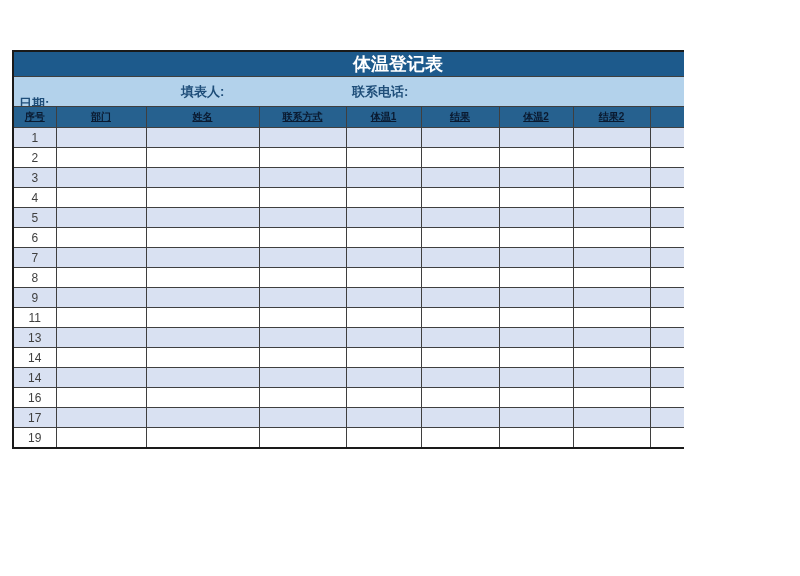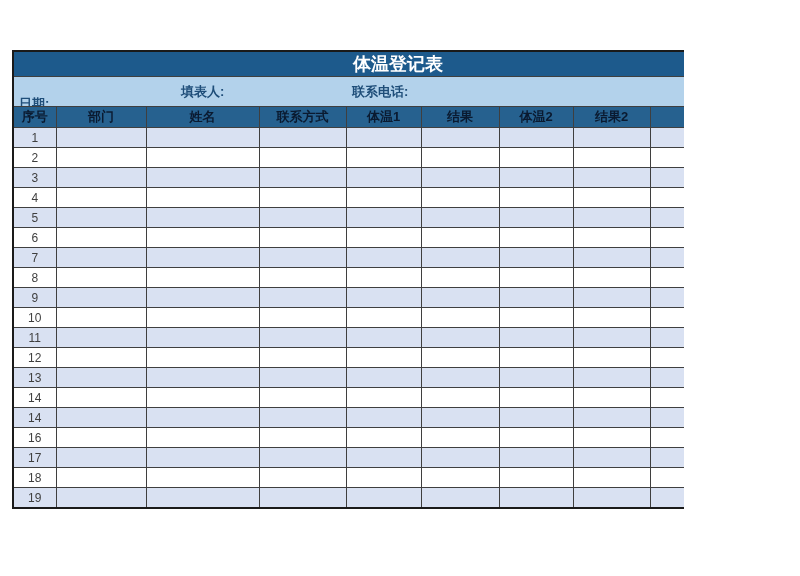--- a/index.html
+++ b/index.html
@@ -54,23 +54,24 @@
     font-weight: bold;
     font-size: 13px;
   }
   .lbl-date   { left: 5px; margin-top: 12px; }
   .lbl-filler { left: 167px; }
   .lbl-phone  { left: 338px; }
   .temp-table th {
     background: var(--header-bg, #26618f);
     color: var(--header-text, #0a1a30);
     font-weight: bold;
-    font-size: 13px;
+    font-size: 10px;
     height: 20px;
     text-align: center;
+    text-decoration: underline;
   }
   .temp-table tbody td {
     height: 19px;
     font-size: 12px;
     text-align: center;
   }
   .temp-table tbody tr:nth-child(odd)  { background: var(--stripe-bg, #d9e1f2); }
   .temp-table tbody tr:nth-child(even) { background: var(--row-bg, #ffffff); }
   .temp-table tbody td.num { color: var(--number-text, #3f3f3f); }
   
@@ -217,53 +218,31 @@
           <td></td>
           <td></td>
           <td></td>
           <td></td>
           <td></td>
           <td></td>
           <td></td>
           <td></td>
         </tr>
         <tr>
-          <td class="num">10</td>
-          <td></td>
-          <td></td>
-          <td></td>
-          <td></td>
-          <td></td>
-          <td></td>
-          <td></td>
-          <td></td>
-        </tr>
-        <tr>
           <td class="num">11</td>
           <td></td>
           <td></td>
           <td></td>
           <td></td>
           <td></td>
           <td></td>
           <td></td>
           <td></td>
         </tr>
         <tr>
-          <td class="num">12</td>
-          <td></td>
-          <td></td>
-          <td></td>
-          <td></td>
-          <td></td>
-          <td></td>
-          <td></td>
-          <td></td>
-        </tr>
-        <tr>
           <td class="num">13</td>
           <td></td>
           <td></td>
           <td></td>
           <td></td>
           <td></td>
           <td></td>
           <td></td>
           <td></td>
         </tr>
@@ -295,31 +274,20 @@
           <td></td>
           <td></td>
           <td></td>
           <td></td>
           <td></td>
           <td></td>
           <td></td>
         </tr>
         <tr>
           <td class="num">17</td>
-          <td></td>
-          <td></td>
-          <td></td>
-          <td></td>
-          <td></td>
-          <td></td>
-          <td></td>
-          <td></td>
-        </tr>
-        <tr>
-          <td class="num">18</td>
           <td></td>
           <td></td>
           <td></td>
           <td></td>
           <td></td>
           <td></td>
           <td></td>
           <td></td>
         </tr>
         <tr>

